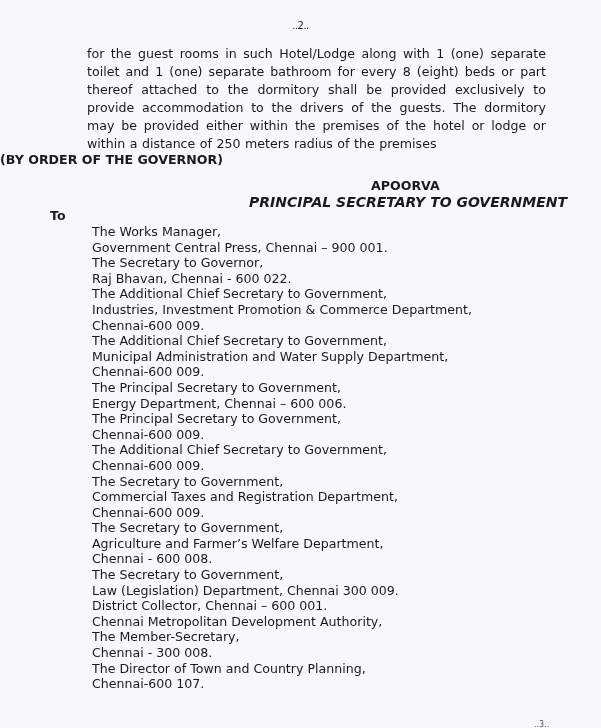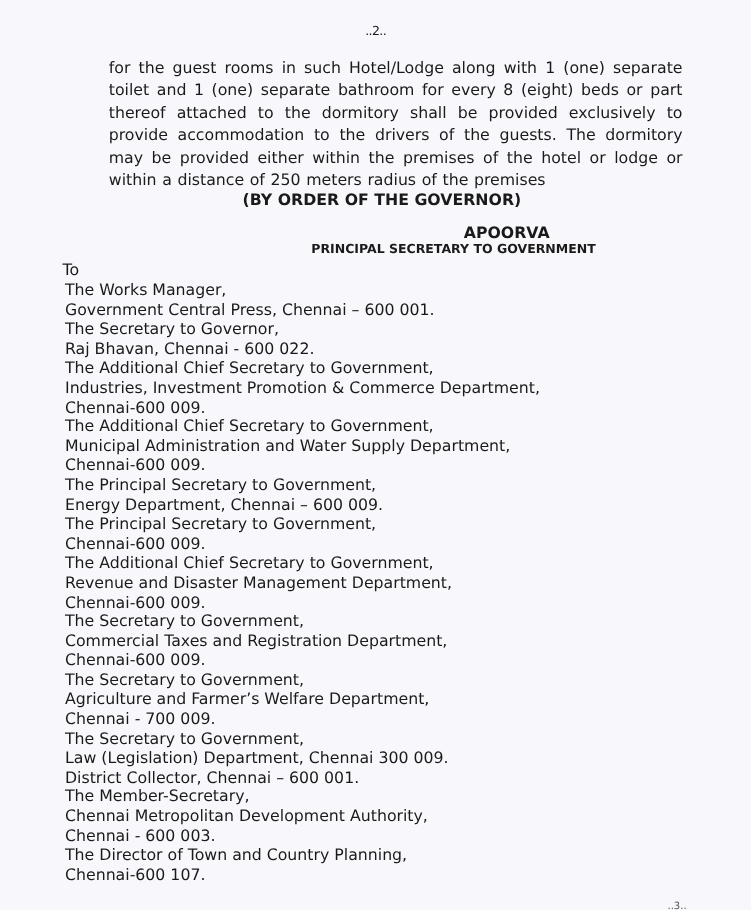--- a/index.html
+++ b/index.html
@@ -14,40 +14,40 @@
     position: absolute; top: 20px; left: 0; width: 601px;
     text-align: center; font-size: 10px; letter-spacing: -0.5px;
   }
   .para {
     position: absolute; left: 87px; top: 45px; width: 459px;
     font-size: 12.6px; line-height: 17.9px; text-align: justify;
     text-align-last: left; word-spacing: 0.5px;
   }
   .order {
     position: absolute; top: 152px; left: 0; width: 601px;
-    text-align: center; font-weight: bold; font-size: 12.6px;
-    padding-left: 10px; box-sizing: border-box;
+    text-align: left; font-weight: bold; font-size: 12.6px;
+    box-sizing: border-box;
   }
   .signer-name {
     position: absolute; top: 178px; left: 371px;
     font-weight: bold; font-size: 12.6px;
   }
   .signer-title {
     position: absolute; top: 194px; left: 249px;
-    font-weight: bold; font-size: 10px;
+    font-weight: bold; font-size: 14px; font-style: italic;
   }
   .to-label {
     position: absolute; top: 208px; left: 50px;
-    font-weight: normal; font-size: 12.6px;
+    font-weight: bold; font-size: 12.6px;
   }
   .addr {
     position: absolute; top: 224px; left: 52px;
     font-size: 12.6px; line-height: 15.6px;
   }
-  .addr div { white-space: nowrap; }
+  .addr div { white-space: nowrap; margin-left: 40px; }
   .next-mark {
     position: absolute; top: 720px; left: 534px;
     font-size: 8px; color: #555;
   }
 </style>
 </head>
 <body>
 
 <div class="page-num">..2..</div>
 
@@ -55,45 +55,44 @@
 
 <div class="order">(BY ORDER OF THE GOVERNOR)</div>
 
 <div class="signer-name">APOORVA</div>
 <div class="signer-title">PRINCIPAL SECRETARY TO GOVERNMENT</div>
 
 <div class="to-label">To</div>
 
 <div class="addr">
   <div>The Works Manager,</div>
-  <div>Government Central Press, Chennai – 600 001.</div>
+  <div>Government Central Press, Chennai – 900 001.</div>
   <div>The Secretary to Governor,</div>
   <div>Raj Bhavan, Chennai - 600 022.</div>
   <div>The Additional Chief Secretary to Government,</div>
   <div>Industries, Investment Promotion &amp; Commerce Department,</div>
   <div>Chennai-600 009.</div>
   <div>The Additional Chief Secretary to Government,</div>
   <div>Municipal Administration and Water Supply Department,</div>
   <div>Chennai-600 009.</div>
   <div>The Principal Secretary to Government,</div>
-  <div>Energy Department, Chennai – 600 009.</div>
+  <div>Energy Department, Chennai – 600 006.</div>
   <div>The Principal Secretary to Government,</div>
   <div>Chennai-600 009.</div>
   <div>The Additional Chief Secretary to Government,</div>
-  <div>Revenue and Disaster Management Department,</div>
   <div>Chennai-600 009.</div>
   <div>The Secretary to Government,</div>
   <div>Commercial Taxes and Registration Department,</div>
   <div>Chennai-600 009.</div>
   <div>The Secretary to Government,</div>
   <div>Agriculture and Farmer’s Welfare Department,</div>
-  <div>Chennai - 700 009.</div>
+  <div>Chennai - 600 008.</div>
   <div>The Secretary to Government,</div>
   <div>Law (Legislation) Department, Chennai 300 009.</div>
   <div>District Collector, Chennai – 600 001.</div>
+  <div>Chennai Metropolitan Development Authority,</div>
   <div>The Member-Secretary,</div>
-  <div>Chennai Metropolitan Development Authority,</div>
-  <div>Chennai - 600 003.</div>
+  <div>Chennai - 300 008.</div>
   <div>The Director of Town and Country Planning,</div>
   <div>Chennai-600 107.</div>
 </div>
 
 <div class="next-mark">..3..</div>
 
 </body></html>

